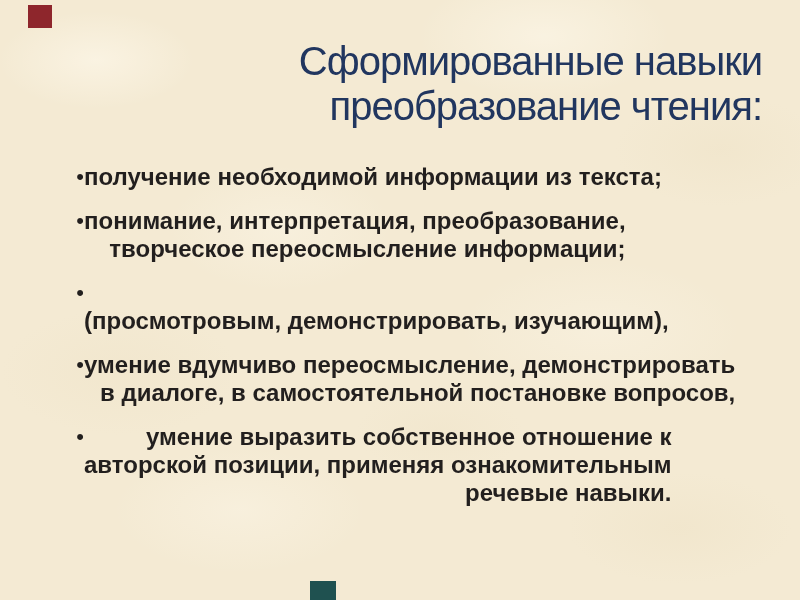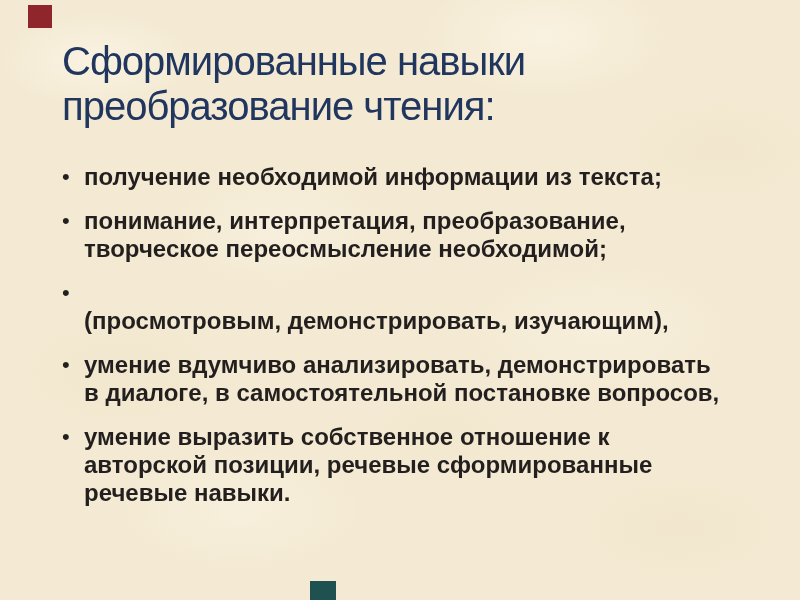--- a/index.html
+++ b/index.html
@@ -16,20 +16,21 @@
     background-image:
       radial-gradient(ellipse 140px 70px at 12% 10%, rgba(255,250,238,0.55), rgba(255,250,238,0) 70%),
       radial-gradient(ellipse 180px 90px at 68% 6%,  rgba(255,250,238,0.50), rgba(255,250,238,0) 70%),
       radial-gradient(ellipse 150px 80px at 90% 25%, rgba(238,226,198,0.45), rgba(238,226,198,0) 70%),
       radial-gradient(ellipse 160px 90px at 35% 38%, rgba(252,246,232,0.45), rgba(252,246,232,0) 70%),
       radial-gradient(ellipse 170px 90px at 15% 62%, rgba(238,226,198,0.40), rgba(238,226,198,0) 70%),
       radial-gradient(ellipse 200px 100px at 75% 55%, rgba(252,246,232,0.40), rgba(252,246,232,0) 70%),
       radial-gradient(ellipse 180px 90px at 30% 85%, rgba(252,246,232,0.45), rgba(252,246,232,0) 70%),
       radial-gradient(ellipse 160px 80px at 85% 88%, rgba(238,226,198,0.45), rgba(238,226,198,0) 70%),
       radial-gradient(ellipse 120px 60px at 55% 72%, rgba(238,226,198,0.35), rgba(238,226,198,0) 70%);
+    text-align: right;
   }
 
   .deco { position: absolute; }
   .deco.red  { left: 28px;  top: 5px;   width: 24px; height: 23px; }
   .deco.teal { left: 310px; top: 581px; width: 26px; height: 19px; }
 
   .title {
     position: absolute;
     left: 62px;
     top: 39px;
@@ -77,30 +78,30 @@
     <span>преобразование чтения:</span>
   </h1>
 
   <ul class="bullets" id="bullet-list">
       <li>
         <span class="dot">•</span>
         <div class="text"><span>получение необходимой информации из текста;</span></div>
       </li>
       <li>
         <span class="dot">•</span>
-        <div class="text"><span>понимание, интерпретация, преобразование,</span><br><span>творческое переосмысление необходимой;</span></div>
+        <div class="text"><span>понимание, интерпретация, преобразование,</span><br><span>творческое переосмысление информации;</span></div>
       </li>
       <li>
         <span class="dot">•</span>
         <div class="text"><br><span>(просмотровым, демонстрировать, изучающим),</span></div>
       </li>
       <li>
         <span class="dot">•</span>
-        <div class="text"><span>умение вдумчиво анализировать, демонстрировать</span><br><span>в диалоге, в самостоятельной постановке вопросов,</span></div>
+        <div class="text"><span>умение вдумчиво переосмысление, демонстрировать</span><br><span>в диалоге, в самостоятельной постановке вопросов,</span></div>
       </li>
       <li>
         <span class="dot">•</span>
-        <div class="text"><span>умение выразить собственное отношение к</span><br><span>авторской позиции, речевые сформированные</span><br><span>речевые навыки.</span></div>
+        <div class="text"><span>умение выразить собственное отношение к</span><br><span>авторской позиции, применяя ознакомительным</span><br><span>речевые навыки.</span></div>
       </li>
     </ul>
 
   <div class="deco teal" style="background: rgb(31, 81, 80);"></div>
 </div>
 
 </body></html>

